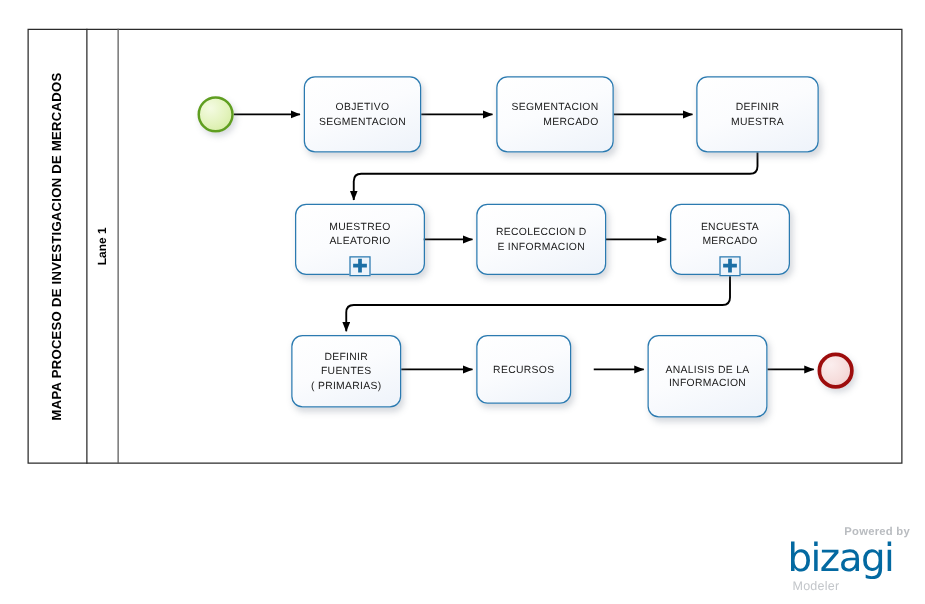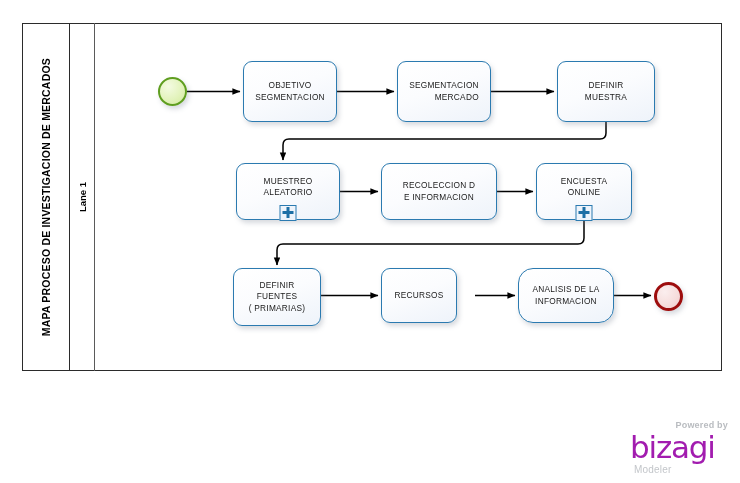--- a/index.html
+++ b/index.html
@@ -81,21 +81,21 @@
   }
 
   
   .brand{position:absolute;left:612px;top:420px;width:122px;height:56px;}
   .brand .pb{
     position:absolute;right:6px;top:0;font-size:9px;color:#b9bcc0;
     font-weight:bold;letter-spacing:.2px;
   }
   .brand .biz{
     position:absolute;left:18px;top:12px;font-size:31px;line-height:31px;
-    color:#a21caf;letter-spacing:-1.2px;font-weight:normal;
+    color:#0369a1;letter-spacing:-1.2px;font-weight:normal;
     font-family:"DejaVu Sans",sans-serif;
   }
   .brand .mod{
     position:absolute;left:22px;top:44px;font-size:10px;color:#c3c6ca;
     letter-spacing:.2px;
   }
 </style>
 </head>
 <body>
 
@@ -148,44 +148,44 @@
   </div>
 
   <div class="task has-marker" style="left:236px;top:163px;width:104px;height:57px;">
     <span class="lbl">MUESTREO
 ALEATORIO</span>
     <span class="sub-marker">
         <i></i>
       </span>
   </div>
 
-  <div class="task" style="left:381px;top:163px;width:116px;height:57px;">
+  <div class="task" style="left:381px;top:163px;width:104px;height:57px;">
     <span class="lbl">RECOLECCION D
 E INFORMACION</span>
   </div>
 
   <div class="task has-marker" style="left:536px;top:163px;width:96px;height:57px;">
     <span class="lbl">ENCUESTA
-ONLINE</span>
+MERCADO</span>
     <span class="sub-marker">
         <i></i>
       </span>
   </div>
 
   <div class="task" style="left:233px;top:268px;width:88px;height:58px;">
     <span class="lbl">DEFINIR
 FUENTES
 ( PRIMARIAS)</span>
   </div>
 
   <div class="task" style="left:381px;top:268px;width:76px;height:55px;">
     <span class="lbl">RECURSOS</span>
   </div>
 
-  <div class="task" style="left:518px;top:268px;width:96px;height:55px;border-radius:15px;">
+  <div class="task" style="left:518px;top:268px;width:96px;height:66px;">
     <span class="lbl">ANALISIS DE LA
 INFORMACION</span>
   </div>
 
   <div class="brand">
     <div class="pb">Powered by</div>
     <div class="biz">bizagi</div>
     <div class="mod">Modeler</div>
   </div>
 

